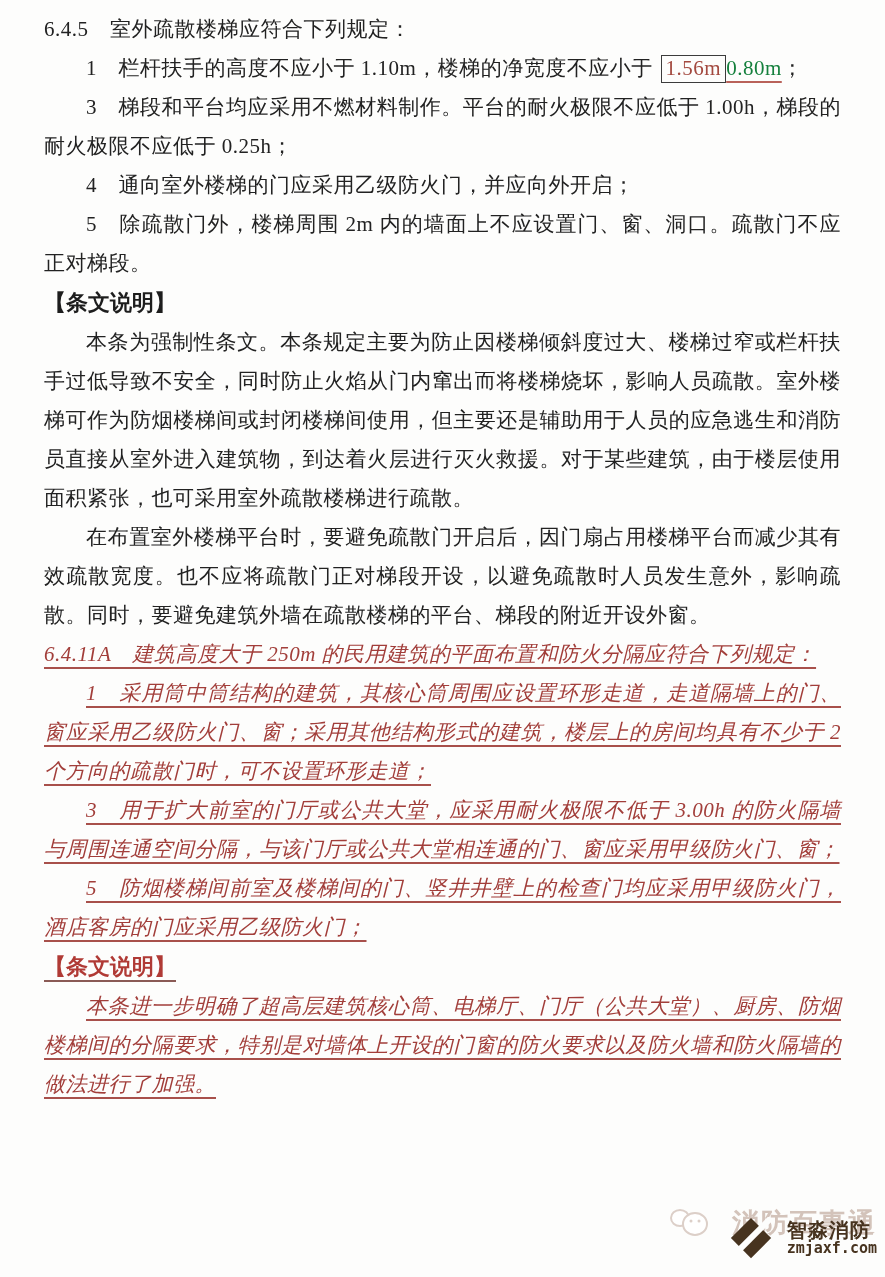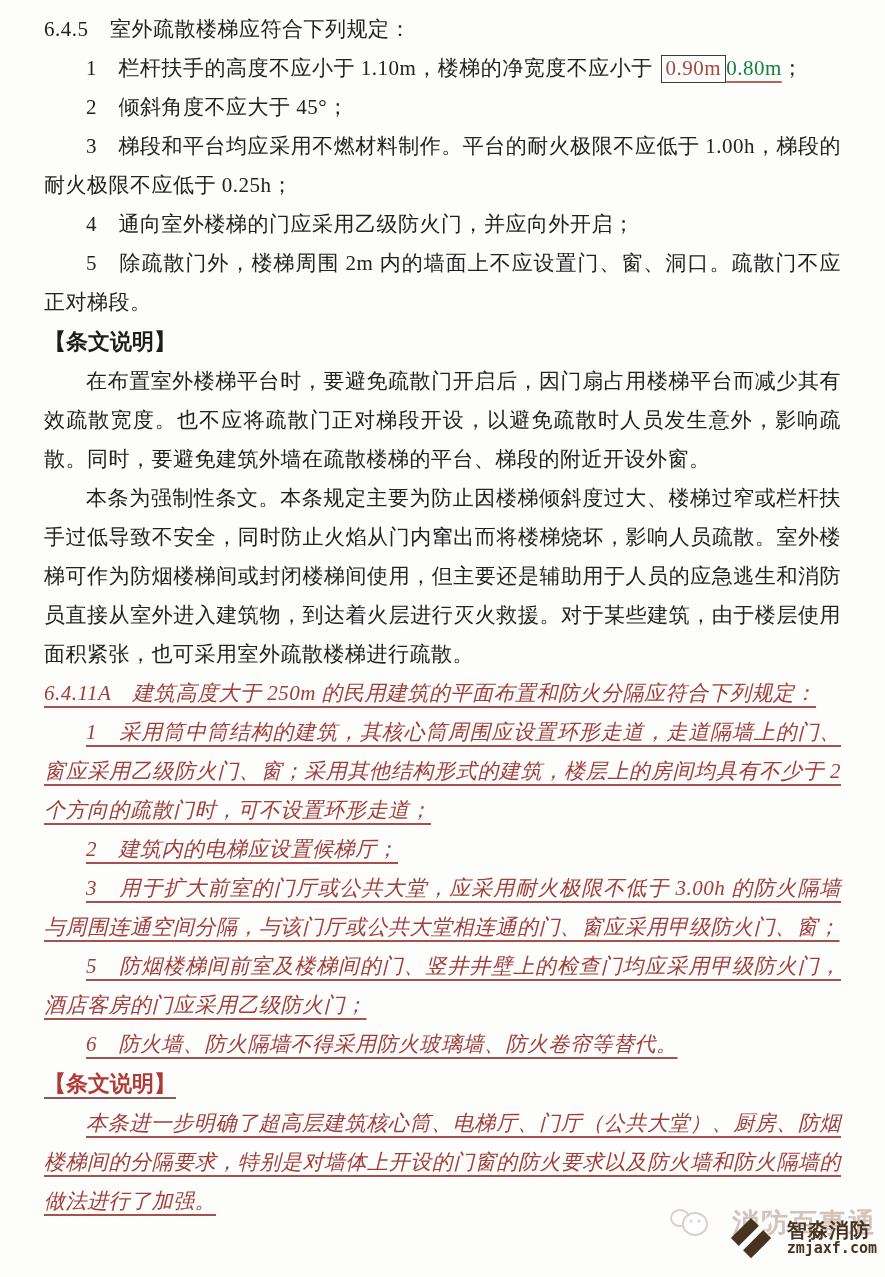--- a/index.html
+++ b/index.html
@@ -117,40 +117,37 @@
   .mascot-svg, .logo-svg { display: block; }
 </style>
 </head>
 <body>
 
 <div class="page">
   <div class="content">
 
     <section>
       <p class="line">6.4.5　室外疏散楼梯应符合下列规定：</p>
-      <p class="line indent"><span>1　栏杆扶手的高度不应小于 1.10m，楼梯的净宽度不应小于</span> <span class="boxed-value">0.90m</span><span class="revised-value">0.80m</span><span>；</span></p>
-      <p class="line indent">2　倾斜角度不应大于 45°；</p>
+      <p class="line indent"><span>1　栏杆扶手的高度不应小于 1.10m，楼梯的净宽度不应小于</span> <span class="boxed-value">1.56m</span><span class="revised-value">0.80m</span><span>；</span></p>
       <p class="line indent">3　梯段和平台均应采用不燃材料制作。平台的耐火极限不应低于 1.00h，梯段的耐火极限不应低于 0.25h；</p>
       <p class="line indent">4　通向室外楼梯的门应采用乙级防火门，并应向外开启；</p>
       <p class="line indent">5　除疏散门外，楼梯周围 2m 内的墙面上不应设置门、窗、洞口。疏散门不应正对梯段。</p>
     </section>
 
     <section>
       <p class="shuoming-black gap-top">【条文说明】</p>
+      <p class="line indent">本条为强制性条文。本条规定主要为防止因楼梯倾斜度过大、楼梯过窄或栏杆扶手过低导致不安全，同时防止火焰从门内窜出而将楼梯烧坏，影响人员疏散。室外楼梯可作为防烟楼梯间或封闭楼梯间使用，但主要还是辅助用于人员的应急逃生和消防员直接从室外进入建筑物，到达着火层进行灭火救援。对于某些建筑，由于楼层使用面积紧张，也可采用室外疏散楼梯进行疏散。</p>
       <p class="line indent">在布置室外楼梯平台时，要避免疏散门开启后，因门扇占用楼梯平台而减少其有效疏散宽度。也不应将疏散门正对梯段开设，以避免疏散时人员发生意外，影响疏散。同时，要避免建筑外墙在疏散楼梯的平台、梯段的附近开设外窗。</p>
-      <p class="line indent">本条为强制性条文。本条规定主要为防止因楼梯倾斜度过大、楼梯过窄或栏杆扶手过低导致不安全，同时防止火焰从门内窜出而将楼梯烧坏，影响人员疏散。室外楼梯可作为防烟楼梯间或封闭楼梯间使用，但主要还是辅助用于人员的应急逃生和消防员直接从室外进入建筑物，到达着火层进行灭火救援。对于某些建筑，由于楼层使用面积紧张，也可采用室外疏散楼梯进行疏散。</p>
     </section>
 
     <section>
       <p class="line red gap-top">6.4.11A　建筑高度大于 250m 的民用建筑的平面布置和防火分隔应符合下列规定：</p>
       <p class="line indent red">1　采用筒中筒结构的建筑，其核心筒周围应设置环形走道，走道隔墙上的门、窗应采用乙级防火门、窗；采用其他结构形式的建筑，楼层上的房间均具有不少于 2 个方向的疏散门时，可不设置环形走道；</p>
-      <p class="line indent red">2　建筑内的电梯应设置候梯厅；</p>
       <p class="line indent red">3　用于扩大前室的门厅或公共大堂，应采用耐火极限不低于 3.00h 的防火隔墙与周围连通空间分隔，与该门厅或公共大堂相连通的门、窗应采用甲级防火门、窗；</p>
       <p class="line indent red">5　防烟楼梯间前室及楼梯间的门、竖井井壁上的检查门均应采用甲级防火门，酒店客房的门应采用乙级防火门；</p>
-      <p class="line indent red">6　防火墙、防火隔墙不得采用防火玻璃墙、防火卷帘等替代。</p>
     </section>
 
     <section>
       <p class="shuoming-red gap-top">【条文说明】</p>
       <p class="line indent red">本条进一步明确了超高层建筑核心筒、电梯厅、门厅（公共大堂）、厨房、防烟楼梯间的分隔要求，特别是对墙体上开设的门窗的防火要求以及防火墙和防火隔墙的做法进行了加强。</p>
     </section>
   </div>
 
   <div class="watermark">
     <div class="wm-light-row">

